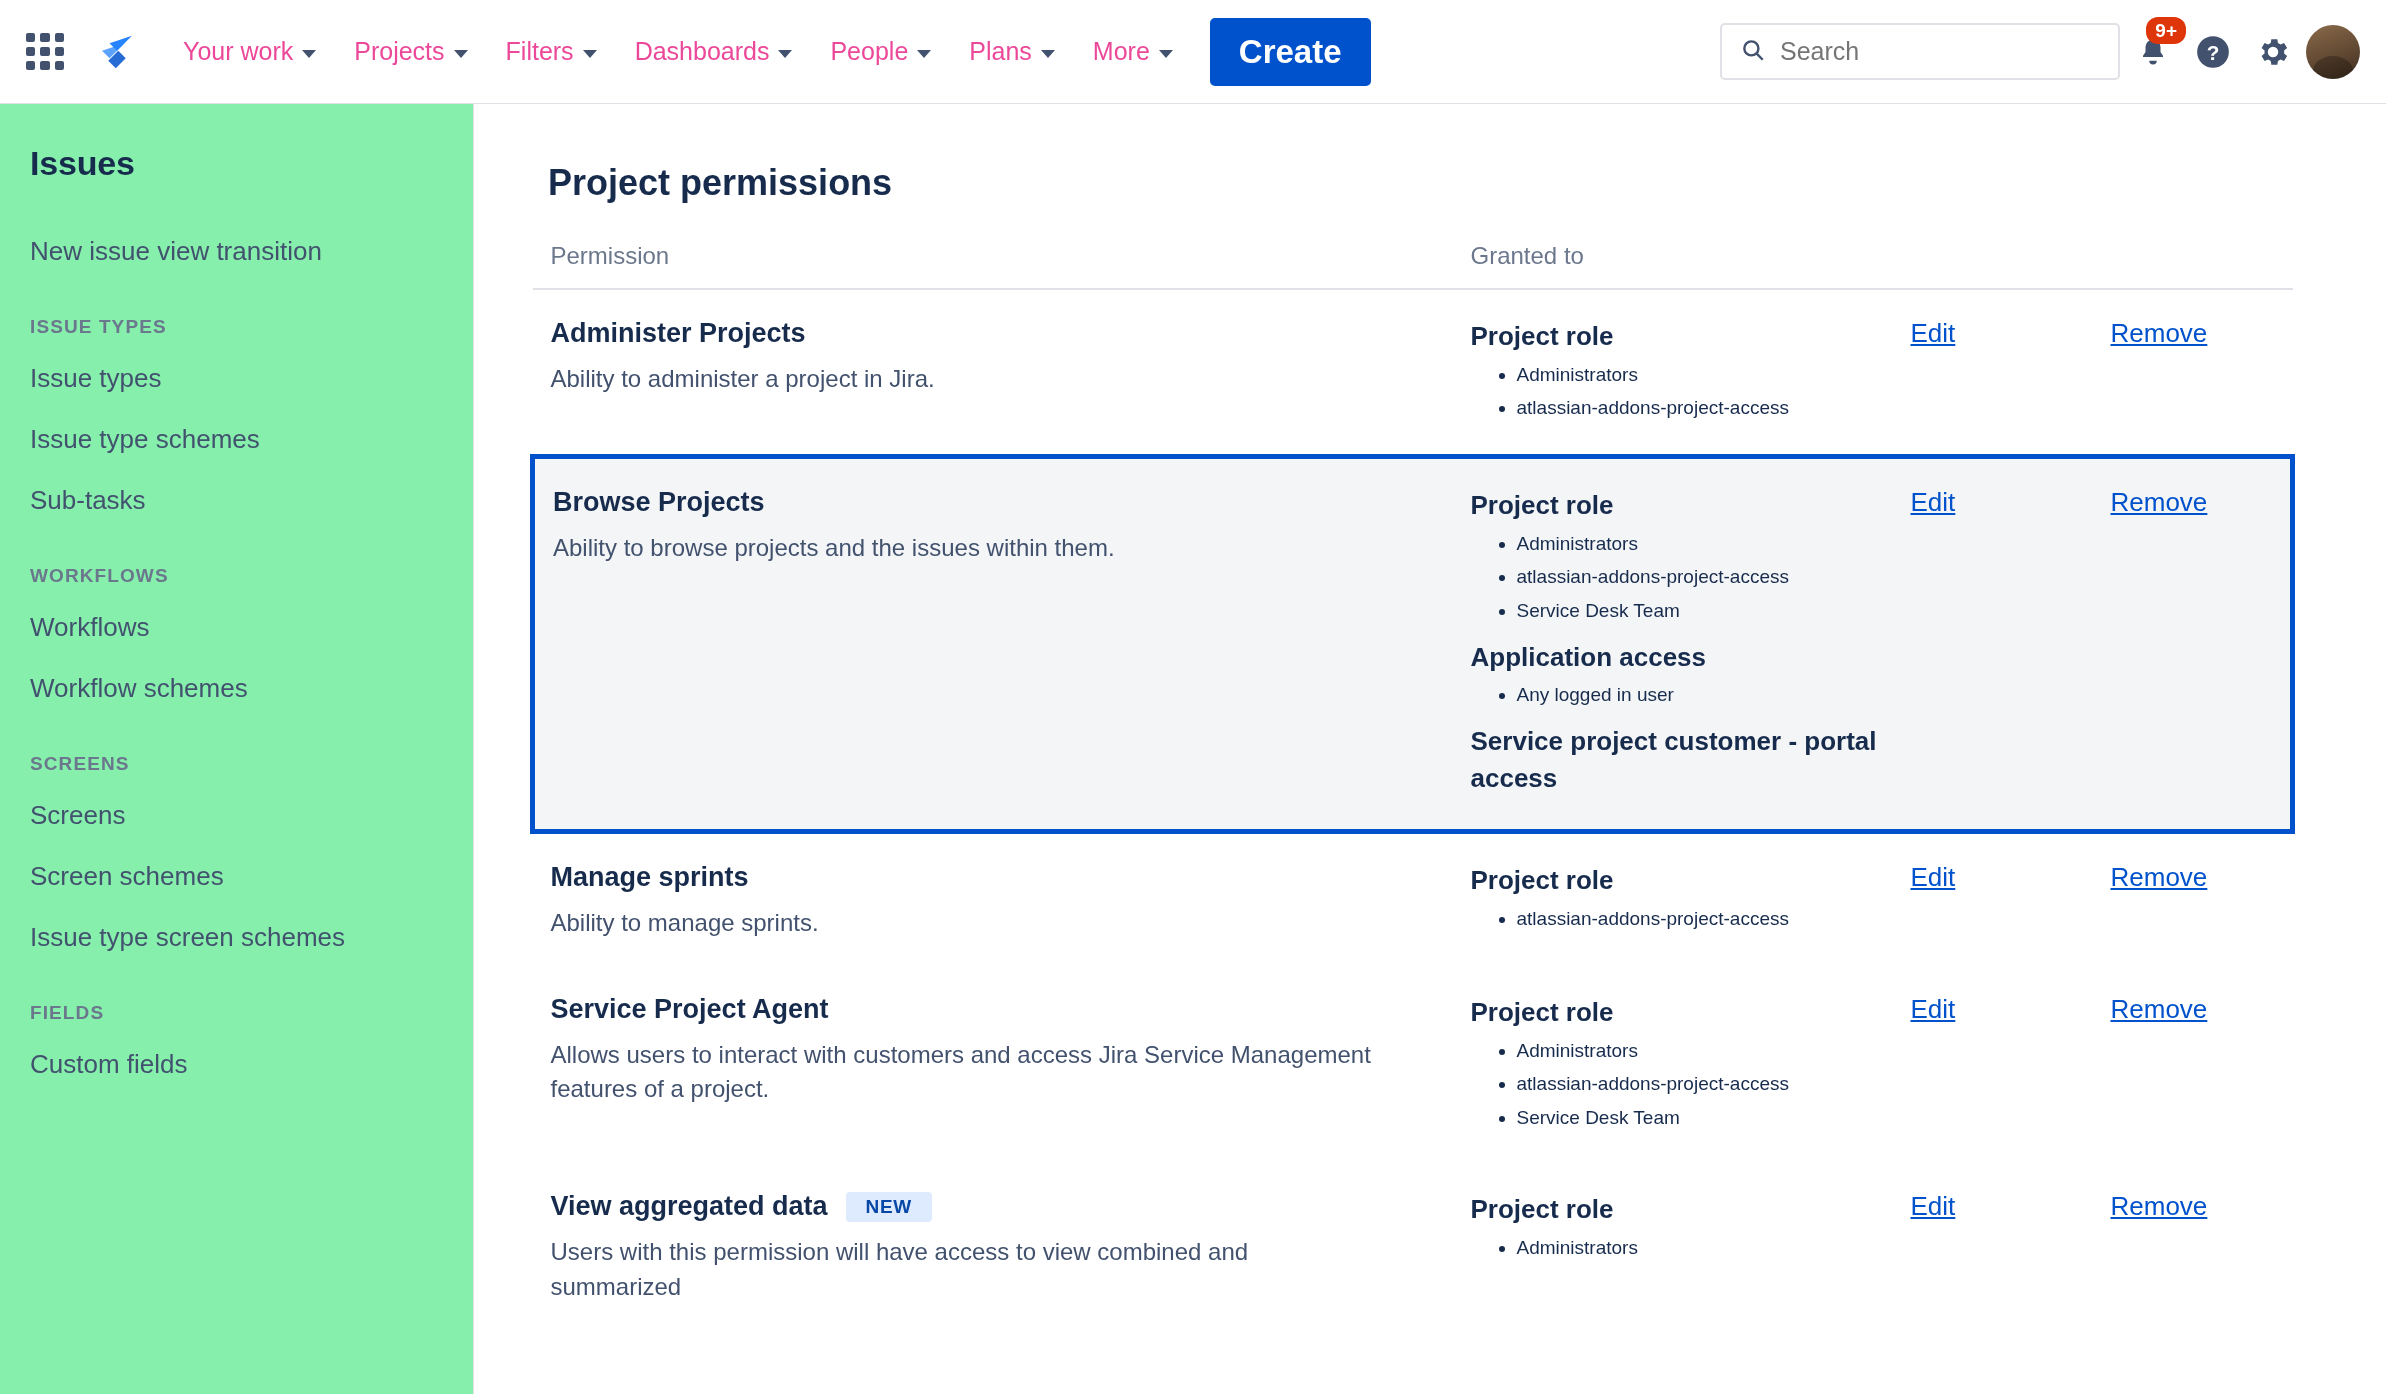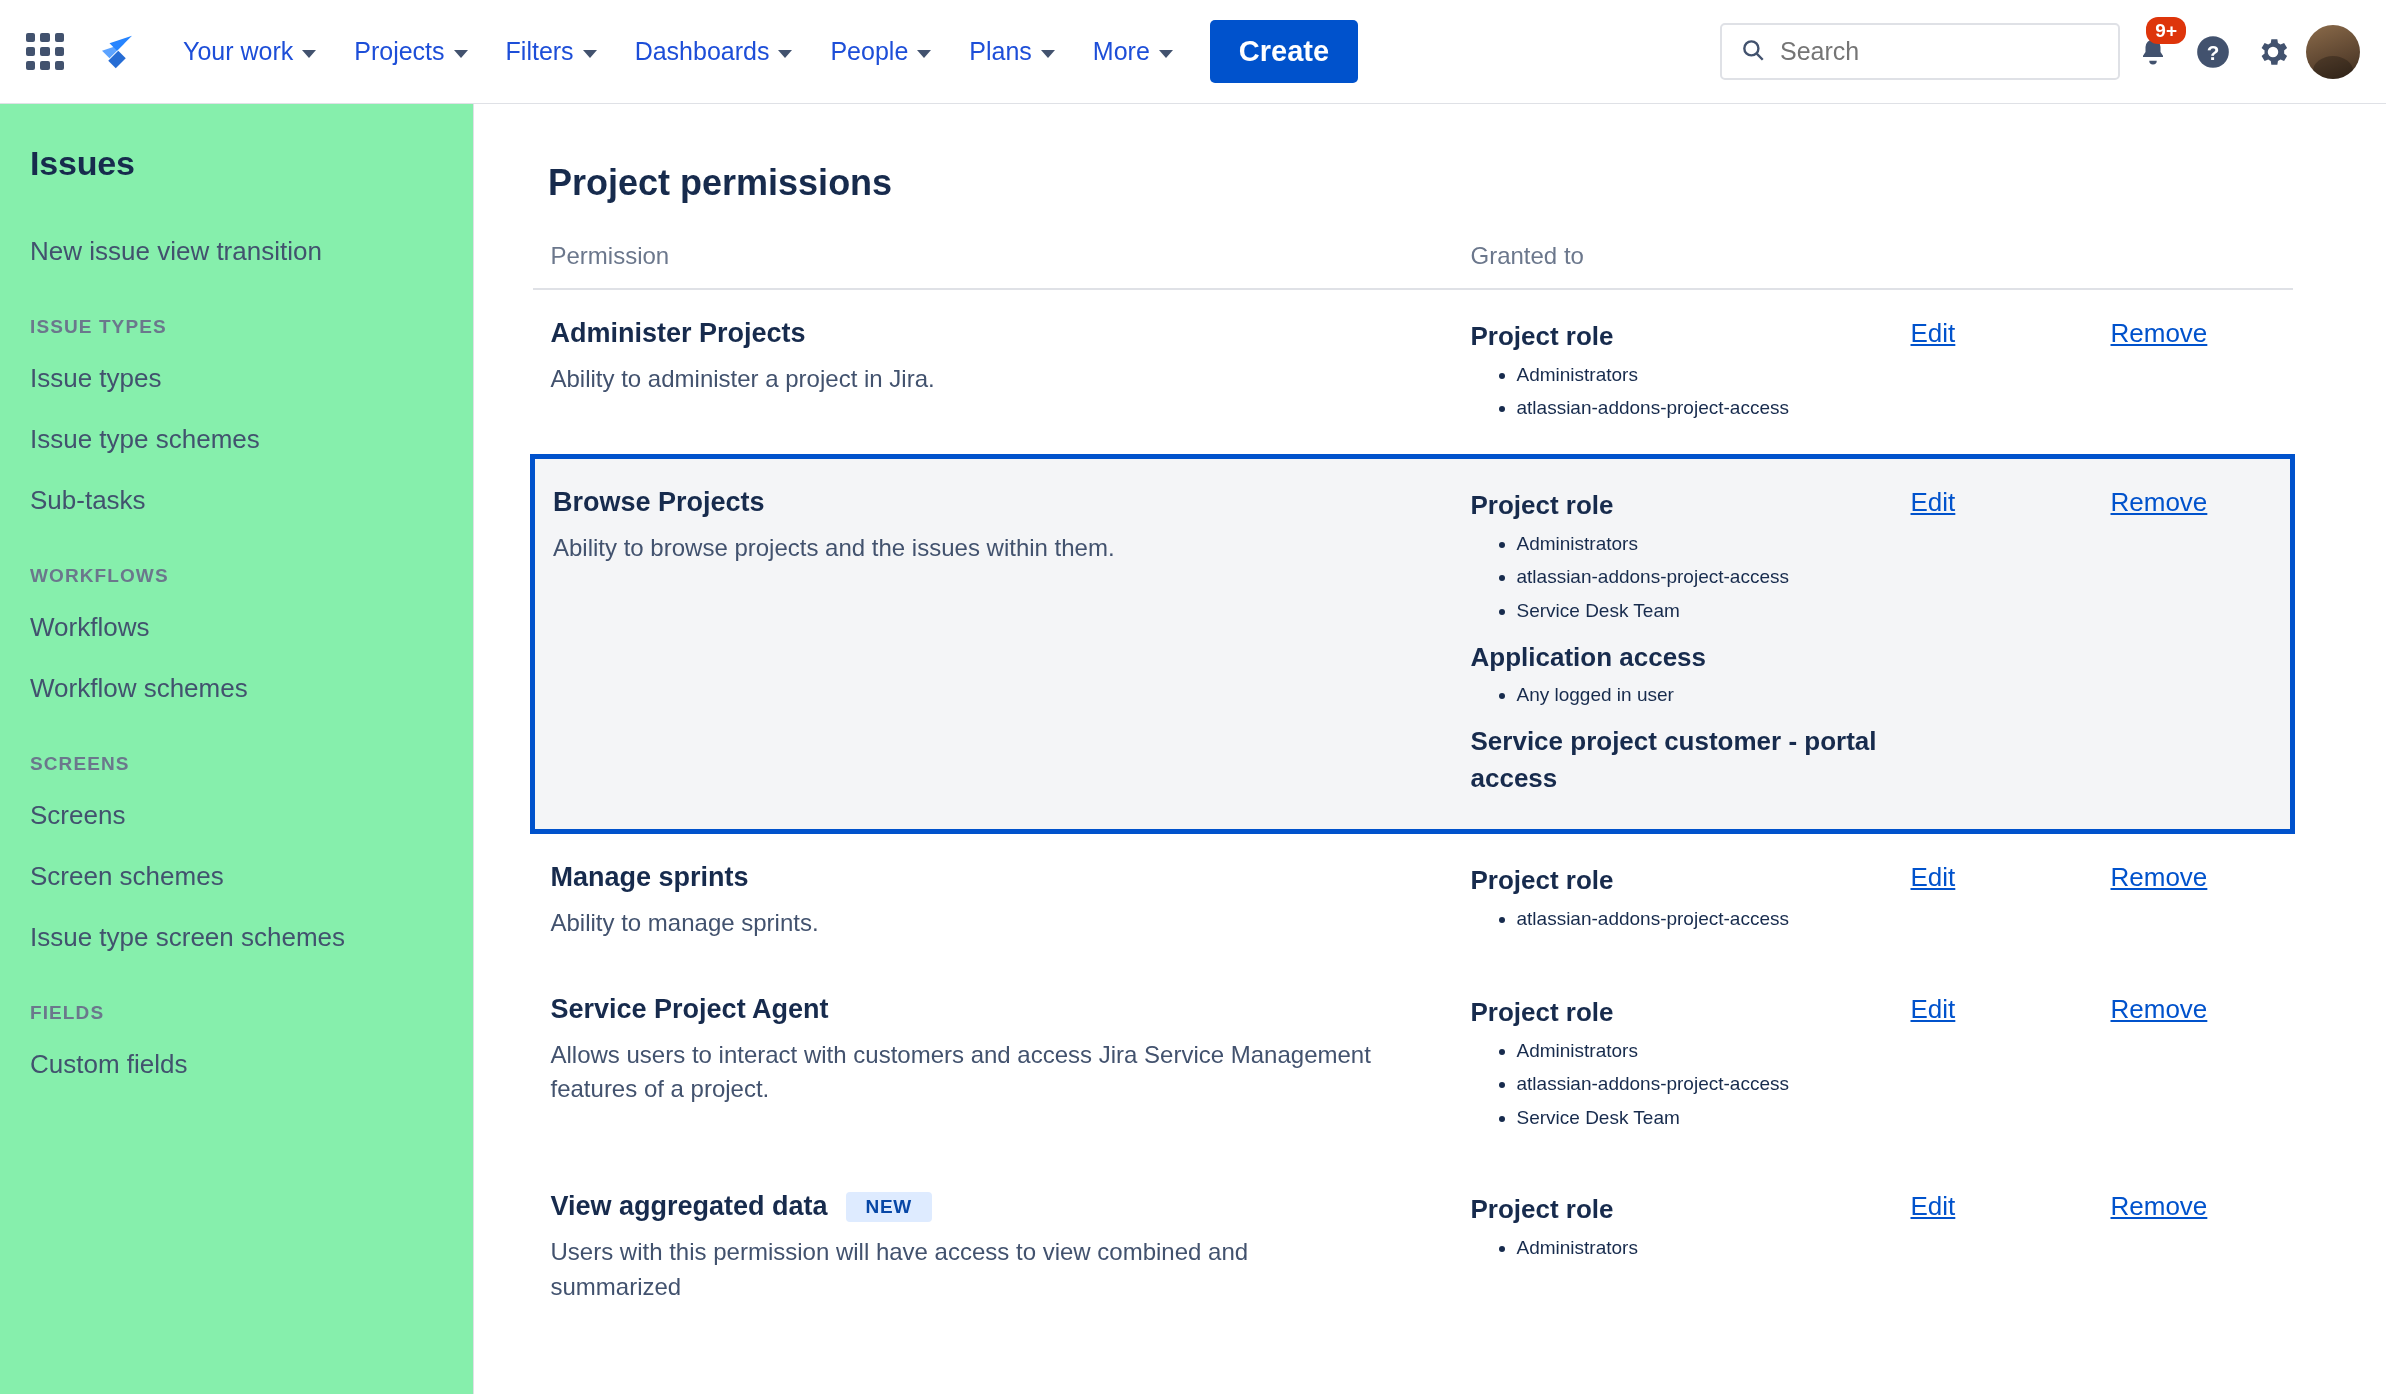--- a/index.html
+++ b/index.html
@@ -47,38 +47,38 @@
     align-items: center;
     margin-left: 26px;
     gap: 4px;
   }
   .nav-item {
     display: flex;
     align-items: center;
     gap: 9px;
     padding: 12px 17px;
     font-size: 25px;
-    color: #1d4ed8;
+    color: #ec4899;
     border-radius: 4px;
     cursor: pointer;
     white-space: nowrap;
   }
   .caret {
     width: 0; height: 0;
     border-left: 7px solid transparent;
     border-right: 7px solid transparent;
     border-top: 8px solid #42526e;
     display: inline-block;
     margin-top: 4px;
   }
   .create-btn {
     margin-left: 20px;
     background: #0052cc;
     color: #ffffff;
-    font-size: 29px;
+    font-size: 33px;
     font-weight: bold;
     border: none;
     border-radius: 5px;
     padding: 15px 29px;
     cursor: pointer;
   }
   .topnav-right {
     margin-left: auto;
     display: flex;
     align-items: center;

